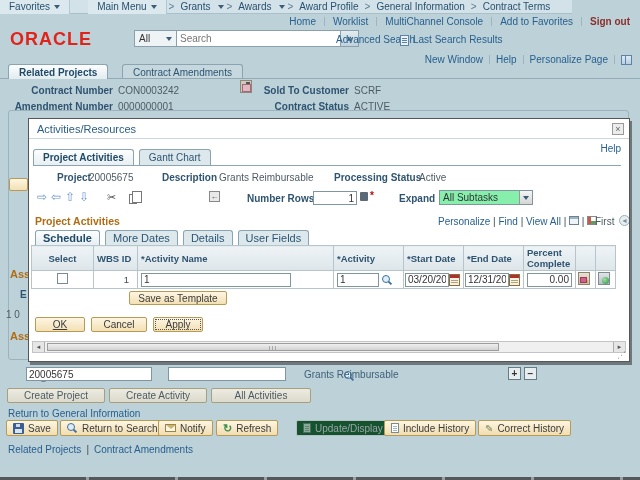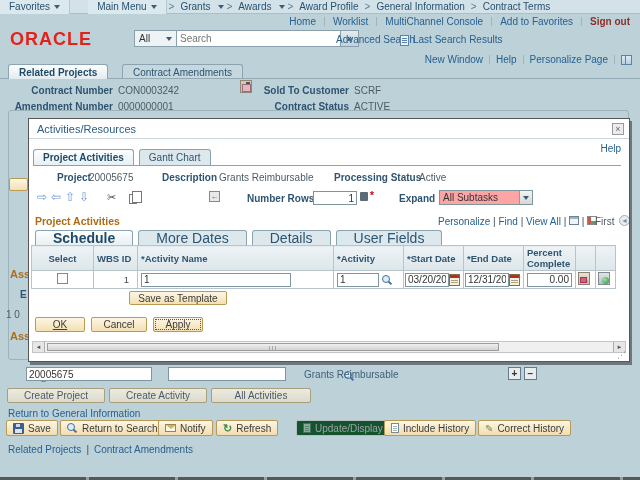--- a/index.html
+++ b/index.html
@@ -4,21 +4,21 @@
 <style>
   * { margin:0; padding:0; box-sizing:border-box; }
   html,body { width:640px; height:480px; }
   body { font-family:"Liberation Sans", sans-serif; background:#bdd1d9; position:relative; overflow:hidden; font-size:11px; color:#3c4c55; }
   .r { position:absolute; }
   a.lnk { color:#27608f; text-decoration:none; cursor:pointer; }
   .lbl { color:#2f5470; font-weight:bold; }
   .val { color:#4d5b64; }
 
   
-  #topbar { left:0; top:0; width:640px; height:14px; background:#d3e2e8; border-bottom:1px solid #a9bfc9; display:flex; align-items:center; font-size:10px; color:#29516f; }
+  #topbar { left:0; top:0; width:572px; height:14px; background:#d3e2e8; border-bottom:1px solid #a9bfc9; display:flex; align-items:center; font-size:10px; color:#29516f; }
   .crumb-seg { padding:0 9px; height:14px; display:flex; align-items:center; border-right:1px solid #b4c8d1; background:#dbe8ed; cursor:pointer; }
   .crumb { padding:0 4px; cursor:pointer; }
   .caret { width:0; height:0; border-left:3px solid transparent; border-right:3px solid transparent; border-top:4px solid #3b5d77; display:inline-block; margin-left:4px; }
   .chev { color:#5b7c92; padding:0 2px; }
 
   
   #utilbar { right:10px; top:16px; display:flex; align-items:center; gap:8px; font-size:10px; }
   .pipe-div { width:1px; height:9px; background:#9fb4bf; }
   #signout { color:#8a2f2b; font-weight:bold; cursor:pointer; }
 
@@ -64,39 +64,39 @@
 
   .arrowicon { color:#6f95d2; font-size:12px; line-height:12px; cursor:pointer; }
   .cuticon { color:#555; font-size:11px; cursor:pointer; }
   .copyicon { width:8px; height:10px; border:1px solid #777; background:#fff; position:relative; display:inline-block; cursor:pointer; }
   .copyicon::after { content:""; position:absolute; left:2px; top:-4px; width:8px; height:10px; border:1px solid #777; background:#fff; }
   .insicon { width:11px; height:11px; border:1px solid #888; background:#e9e9e9; display:inline-flex; align-items:center; justify-content:center; font-size:8px; color:#444; cursor:pointer; }
   .minitbl { width:8px; height:9px; background:#5a6b77; display:inline-block; border-radius:1px; }
   .redstar { color:#c00; font-weight:bold; font-size:10px; }
 
   input.fld { border:1px solid #7f959f; background:#fff; font-size:10px; padding:0 2px; height:14px; font-family:"Liberation Sans",sans-serif; color:#333; }
-  .fakesel { border:1px solid #7f959f; background:#fca5a5; display:flex; align-items:center; justify-content:space-between; font-size:10px; height:15px; padding-left:3px; color:#333; cursor:pointer; }
+  .fakesel { border:1px solid #7f959f; background:#86efac; display:flex; align-items:center; justify-content:space-between; font-size:10px; height:15px; padding-left:3px; color:#333; cursor:pointer; }
   .selbtn { width:13px; height:100%; background:linear-gradient(#f4f4f4,#d6d6d6); border-left:1px solid #999; display:flex; align-items:center; justify-content:center; }
 
   .magicon { width:11px; height:11px; position:relative; display:inline-block; cursor:pointer; }
   .magicon::before { content:""; position:absolute; left:0; top:0; width:6px; height:6px; border:1px solid #3f6f9e; border-radius:50%; background:#ddeefa; }
   .magicon::after { content:""; position:absolute; left:6px; top:7px; width:4px; height:2px; background:#3f6f9e; transform:rotate(45deg); }
   .calicon { width:11px; height:12px; border:1px solid #8a6d3b; background:#f7f1e2; position:relative; display:inline-block; cursor:pointer; }
   .calicon::before { content:""; position:absolute; left:0; top:0; width:9px; height:3px; background:#b03030; }
   .calicon::after { content:""; position:absolute; left:1px; top:5px; width:7px; height:1px; background:#b0a27e; box-shadow:0 2px 0 #b0a27e; }
 
   .cbx { width:11px; height:11px; border:1px solid #7a8a94; background:#fdfdfd; display:inline-block; cursor:pointer; }
   .radio { width:11px; height:11px; border:1px solid #607684; border-radius:50%; background:#fff; position:relative; display:inline-block; cursor:pointer; }
   .radio::after { content:""; position:absolute; left:2px; top:2px; width:5px; height:5px; border-radius:50%; background:#2b5fa8; }
 
   
   #grid { border-collapse:collapse; table-layout:fixed; font-size:9.5px; }
   #grid th { background:linear-gradient(#eef3f6,#dde6ea); color:#2f5470; font-weight:bold; border:1px solid #b6c4cc; text-align:left; padding:1px 3px; height:24px; vertical-align:middle; }
   #grid td { background:#fff; border:1px solid #b6c4cc; padding:1px 3px; height:18px; vertical-align:middle; }
-  .gtab { display:inline-flex; align-items:center; height:15px; padding:0 17px; font-size:14px; border:1px solid #8ba4b1; border-bottom:none; border-radius:3px 3px 0 0; margin-right:2px; cursor:pointer; }
+  .gtab { display:inline-flex; align-items:center; height:15px; padding:0 7px; font-size:11px; border:1px solid #8ba4b1; border-bottom:none; border-radius:3px 3px 0 0; margin-right:2px; cursor:pointer; }
   .gtab.active { background:linear-gradient(#fdfefe,#e8eff2); font-weight:bold; color:#1f4a68; }
   .gtab.inactive { background:#dde8ec; color:#2c5572; }
 
   .winicon { width:10px; height:9px; border:1px solid #6b8294; background:#eef4f7; position:relative; display:inline-block; cursor:pointer; }
   .winicon::after { content:""; position:absolute; left:0; top:0; width:8px; height:2px; background:#9fb4c2; }
   .xlicon { width:10px; height:9px; border:1px solid #888; background:linear-gradient(90deg,#c65a4e 3px,#fff 3px), linear-gradient(#fff,#fff); position:relative; display:inline-block; cursor:pointer; }
   .xlicon::after { content:""; position:absolute; left:3px; bottom:0; width:5px; height:3px; background:#5f9e63; }
   .pagercirc { width:11px; height:11px; border:1px solid #9ab0bc; border-radius:50%; background:#e7eef2; color:#7b909c; font-size:7px; line-height:9px; text-align:center; display:inline-block; cursor:pointer; }
 
   .noteicon { position:relative; width:12px; height:13px; background:linear-gradient(#e8e2d2,#c9c2ae); border:1px solid #8b8371; display:inline-block; cursor:pointer; }

